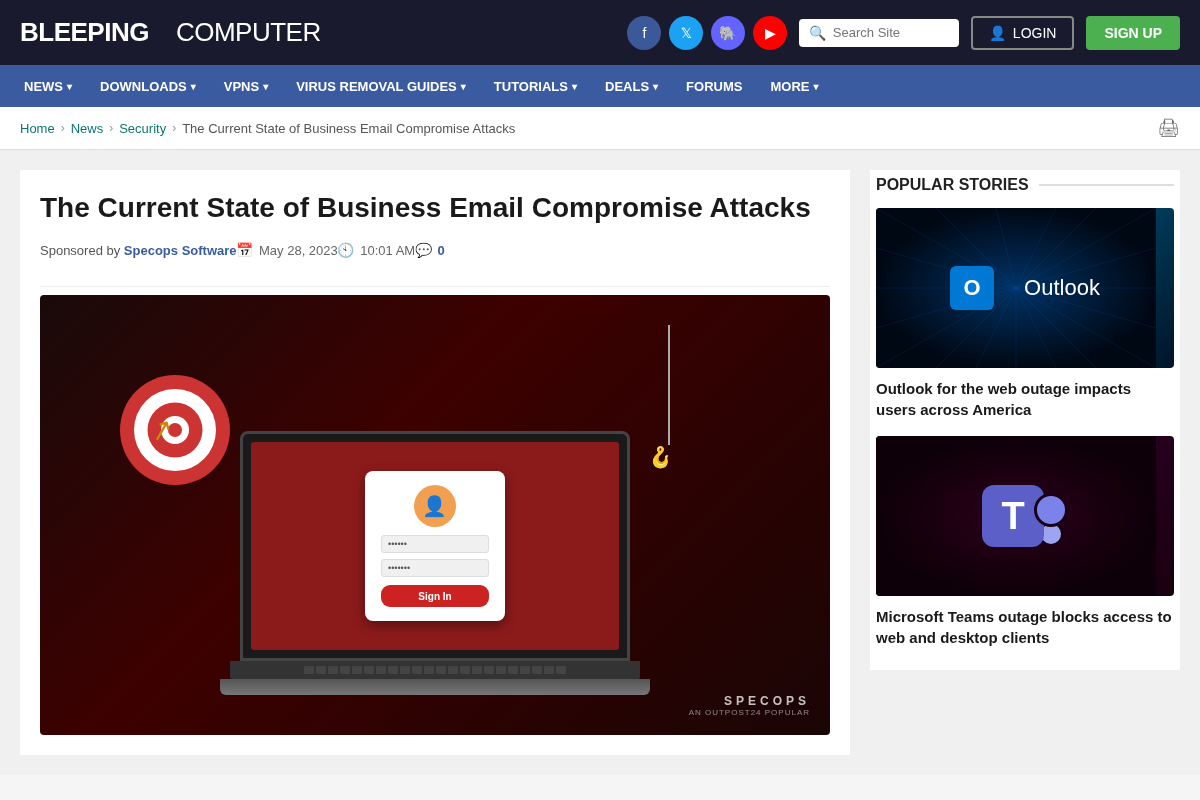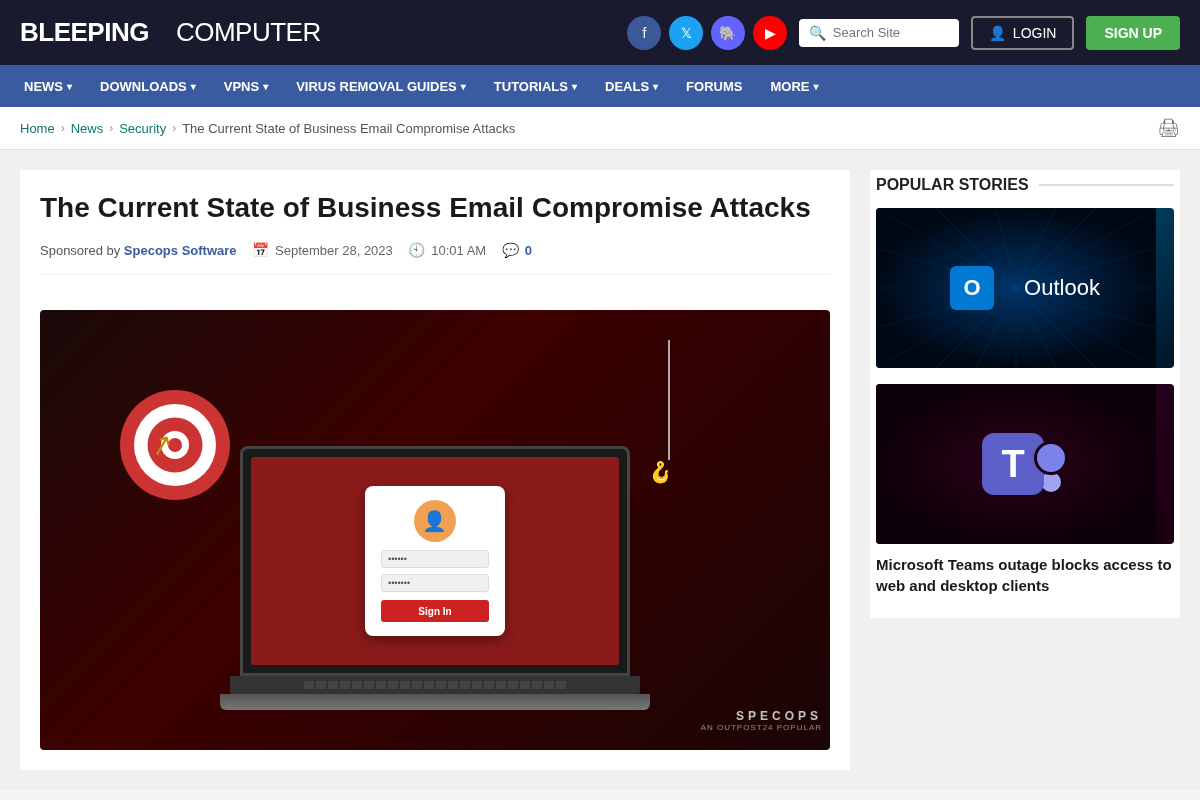--- a/index.html
+++ b/index.html
@@ -36,21 +36,21 @@
     .breadcrumb-current { color: #555; }
     .print-icon { color: #666; cursor: pointer; font-size: 18px; }
 
     
     .main-container { display: flex; gap: 0; padding: 20px; background: #f0f0f0; }
     .article-section { flex: 1; margin-right: 20px; background: white; padding: 20px; }
     .sidebar { width: 310px; flex-shrink: 0; }
 
     
     .article-title { font-size: 28px; font-weight: bold; color: #1a1a1a; line-height: 1.3; margin-bottom: 16px; }
-    .article-meta { display: flex; align-items: center; gap: 16px; font-size: 13px; color: #666; margin-bottom: 35px; padding-bottom: 16px; border-bottom: 1px solid #eee; flex-wrap: wrap; }
+    .article-meta { display: flex; align-items: center; font-size: 13px; color: #666; margin-bottom: 8px; padding-bottom: 28px; border-bottom: 1px solid #eee; flex-wrap: wrap; }
     .sponsored-by { color: #555; }
     .sponsored-link { color: #3a5ba0; text-decoration: none; font-weight: bold; }
     .meta-item { display: flex; align-items: center; gap: 5px; }
     .meta-icon { font-size: 14px; }
     .comment-count { color: #3a5ba0; font-weight: bold; }
     .article-image { width: 100%; height: 440px; background: linear-gradient(135deg, #1a0a0a 0%, #3d0000 40%, #1a0505 100%); border-radius: 4px; position: relative; overflow: hidden; display: flex; align-items: center; justify-content: center; }
 
     
     .bullseye { position: absolute; top: 80px; left: 80px; width: 110px; height: 110px; }
     .ring { position: absolute; border-radius: 50%; top: 50%; left: 50%; transform: translate(-50%, -50%); }
@@ -155,21 +155,21 @@
   <div class="article-section">
     <h1 class="article-title">The Current State of Business Email Compromise Attacks</h1>
 
     <div class="article-meta">
       <span class="sponsored-by">
         <span>Sponsored by</span>
         <a href="#" class="sponsored-link">Specops Software</a>
       </span>
       <span class="meta-item">
         <span class="meta-icon">📅</span>
-        <span>September 28, 2023</span>
+        <span>May 28, 2023</span>
       </span>
       <span class="meta-item">
         <span class="meta-icon">🕙</span>
         <span>10:01 AM</span>
       </span>
       <span class="meta-item">
         <span class="meta-icon">💬</span>
         <span class="comment-count">0</span>
       </span>
     </div>
@@ -190,21 +190,21 @@
 
       <div style="position:absolute;bottom:40px;left:50%;transform:translateX(-50%);width:430px;">
 
         <div style="width:390px;height:230px;background:#1a1a1a;border-radius:8px 8px 0 0;border:3px solid #444;margin:0 auto;position:relative;overflow:hidden;">
           <div style="position:absolute;top:8px;left:8px;right:8px;bottom:8px;background:#8b1a1a;border-radius:3px;display:flex;align-items:center;justify-content:center;">
 
             <div style="background:white;border-radius:8px;padding:14px 16px;width:140px;box-shadow:0 4px 12px rgba(0,0,0,0.4);">
               <div style="width:42px;height:42px;border-radius:50%;background:#f0a050;margin:0 auto 8px;display:flex;align-items:center;justify-content:center;font-size:20px;">👤</div>
               <div style="height:18px;background:#f0f0f0;border:1px solid #ddd;border-radius:3px;margin-bottom:6px;font-size:9px;color:#555;padding:0 6px;display:flex;align-items:center;">••••••</div>
               <div style="height:18px;background:#f0f0f0;border:1px solid #ddd;border-radius:3px;margin-bottom:8px;font-size:9px;color:#555;padding:0 6px;display:flex;align-items:center;">•••••••</div>
-              <div style="width:100%;height:22px;background:#cc2222;border-radius:3px;display:flex;align-items:center;justify-content:center;color:white;font-size:10px;font-weight:bold;">Sign In</div>
+              <div style="width:100%;height:22px;background:#cc2222;border-radius:9px;display:flex;align-items:center;justify-content:center;color:white;font-size:10px;font-weight:bold;">Sign In</div>
             </div>
           </div>
         </div>
 
         <div style="width:410px;height:18px;background:#333;border-radius:0 0 2px 2px;margin:0 auto;display:flex;align-items:center;justify-content:center;gap:2px;">
           <div style="display:flex;gap:2px;">
             <div style="width:10px;height:8px;background:#444;border-radius:1px;"></div>
             <div style="width:10px;height:8px;background:#444;border-radius:1px;"></div>
             <div style="width:10px;height:8px;background:#444;border-radius:1px;"></div>
             <div style="width:10px;height:8px;background:#444;border-radius:1px;"></div>
@@ -225,21 +225,21 @@
             <div style="width:10px;height:8px;background:#444;border-radius:1px;"></div>
             <div style="width:10px;height:8px;background:#444;border-radius:1px;"></div>
             <div style="width:10px;height:8px;background:#444;border-radius:1px;"></div>
             <div style="width:10px;height:8px;background:#444;border-radius:1px;"></div>
           </div>
         </div>
 
         <div style="width:430px;height:16px;background:linear-gradient(180deg,#555 0%,#777 100%);border-radius:0 0 6px 6px;"></div>
       </div>
 
-      <div style="position:absolute;bottom:18px;right:8px;text-align:right;margin-top:10px;">
+      <div style="position:absolute;bottom:18px;right:20px;text-align:right;margin-top:10px;">
         <div style="color:rgba(255,255,255,0.75);font-size:12px;letter-spacing:4px;font-weight:bold;">SPECOPS</div>
         <div style="color:rgba(255,255,255,0.5);font-size:8px;letter-spacing:1px;">AN OUTPOST24 POPULAR</div>
       </div>
     </div>
   </div>
 
   <div class="sidebar">
     <div class="popular-stories">
       <div class="popular-title">
         <span>POPULAR STORIES</span>
@@ -278,20 +278,21 @@
               <line x1="140" y1="80" x2="0" y2="120"></line>
               <line x1="140" y1="80" x2="0" y2="80"></line>
               <line x1="140" y1="80" x2="0" y2="40"></line>
             </g>
           </svg>
           <div style="position:relative;z-index:1;display:flex;align-items:center;gap:6px;">
             <div style="width:44px;height:44px;background:#0078d4;border-radius:6px;display:flex;align-items:center;justify-content:center;color:white;font-size:22px;font-weight:bold;">O</div>
             <span style="color:white;font-size:22px;font-weight:300;margin-left:24px;">Outlook</span>
           </div>
         </div>
+        <div class="story-title">Outlook for the web outage impacts users across America</div>
       </div>
 
       <div class="story-card">
         <div class="story-img story-img-teams">
           <svg width="280" height="160" viewBox="0 0 280 160" style="position:absolute;top:0;left:0;">
             <defs>
               <radialGradient id="rg2" cx="50%" cy="50%">
                 <stop offset="0%" style="stop-color:#2d001a;stop-opacity:1"></stop>
                 <stop offset="100%" style="stop-color:#0d0008;stop-opacity:1"></stop>
               </radialGradient>

